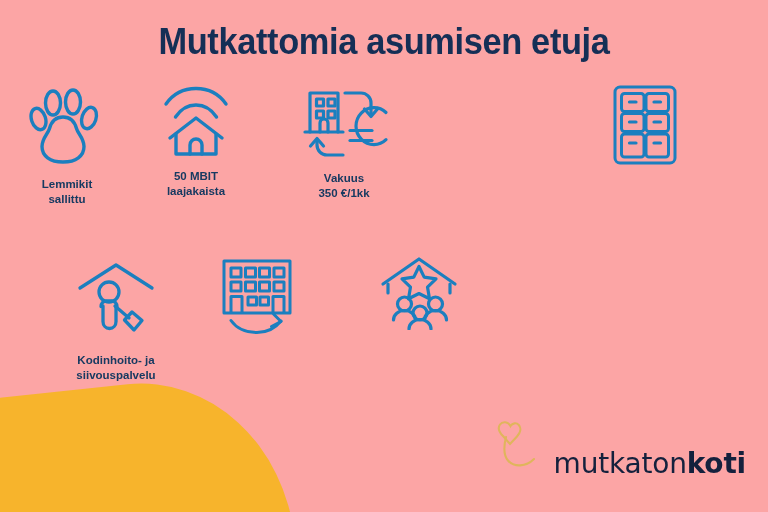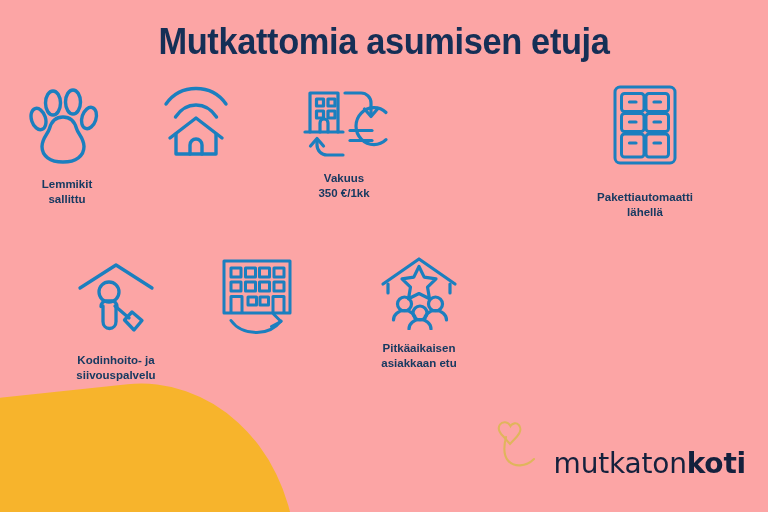--- a/index.html
+++ b/index.html
@@ -136,20 +136,22 @@
   <div class="card c2">
     <span class="icon-wrap">
       <svg width="72" height="74" viewBox="0 0 72 74" fill="none" stroke="#1b7fbf" stroke-width="3.4" stroke-linecap="round">
         <path d="M6 20C13 10 23.5 4.5 36 4.5S59 10 66 20"></path>
         <path d="M15.5 33C20.5 25.5 27.5 21 36 21s15.5 4.5 20.5 12"></path>
         <path d="M10 54L36 34l26 20" stroke-linejoin="round"></path>
         <path d="M16 50v20h40V50" stroke-linejoin="round"></path>
         <path d="M30 70V61c0-3.3 2.7-6 6-6s6 2.7 6 6v9" stroke-linejoin="round"></path>
       </svg>
     </span>
+    <div class="label">50 MBIT
+laajakaista</div>
   </div>
 
   <div class="card c3">
     <span class="icon-wrap">
       <svg width="92" height="80" viewBox="0 0 92 80" fill="none" stroke="#1b7fbf" stroke-width="3.2" stroke-linecap="round" stroke-linejoin="round">
 
         <path d="M12 48V9h28v39"></path>
         <rect x="18.5" y="15" width="7" height="7"></rect>
         <rect x="30" y="15" width="7" height="7"></rect>
         <rect x="18.5" y="27" width="7" height="7"></rect>
@@ -179,22 +181,20 @@
         <rect x="4" y="3" width="60" height="76" rx="5"></rect>
         <rect x="10.5" y="9.5" width="22.5" height="18" rx="3"></rect>
         <rect x="35" y="9.5" width="22.5" height="18" rx="3"></rect>
         <rect x="10.5" y="29.5" width="22.5" height="18" rx="3"></rect>
         <rect x="35" y="29.5" width="22.5" height="18" rx="3"></rect>
         <rect x="10.5" y="50" width="22.5" height="23" rx="3"></rect>
         <rect x="35" y="50" width="22.5" height="23" rx="3"></rect>
         <path d="M18.5 18h6.5M43 18h6.5M18.5 38h6.5M43 38h6.5M18.5 59h6.5M43 59h6.5" stroke-linecap="round" stroke-width="3.2"></path>
       </svg>
     </span>
-    <div class="label">Pakettiautomaatti
-lähellä</div>
   </div>
 
   <div class="card c6">
     <span class="icon-wrap">
       <svg width="80" height="74" viewBox="0 0 80 74" fill="none" stroke="#1b7fbf" stroke-width="3.3" stroke-linecap="round" stroke-linejoin="round">
         <path d="M4 26L40 3l36 23"></path>
         <circle cx="33" cy="30" r="10"></circle>
         <path d="M25 44.5c0-2.8 2.3-5.5 5-5.5h6c2.7 0 5 2.7 5 5.5"></path>
         <path d="M27 44v15.5c0 4 2.8 7 6.5 7s6.5-3 6.5-7V44"></path>
         <path d="M39 44l14 12"></path>
@@ -234,22 +234,20 @@
         <path d="M9 28v9M71 28v9"></path>
         <path d="M40 10.5l5.2 10.6 11.8 1.7-8.5 8.3 2 11.7L40 37.5l-10.5 5.3 2-11.7-8.5-8.3 11.8-1.7L40 10.5z"></path>
         <circle cx="25.5" cy="48" r="7"></circle>
         <path d="M14.5 64c0-5.5 5-9.5 11-9.5s11 4 11 9.5"></path>
         <circle cx="56.5" cy="48" r="7"></circle>
         <path d="M45.5 64c0-5.5 5-9.5 11-9.5s11 4 11 9.5"></path>
         <circle cx="41" cy="57" r="7"></circle>
         <path d="M30 73c0-5.5 5-9.5 11-9.5s11 4 11 9.5"></path>
       </svg>
     </span>
-    <div class="label">Pitkäaikaisen
-asiakkaan etu</div>
   </div>
 
   <div class="logo">
     <span class="logo-mark">
       <svg width="58" height="54" viewBox="0 0 58 54" fill="none" stroke="#e0b55c" stroke-width="2.1" stroke-linecap="round">
         <path d="M18.5 11c-2.2-4.5-8-5-10.5-1.5-2.5 3.5-.5 8 3 11.5L18 29l7-7.5c3.5-3.8 4.5-8.5 1.8-11.5-2.4-2.7-6.4-2-8.3 1z"></path>
         <path d="M14 22c-2 8-3.5 17 2 23.5 6 7 18 6.5 26-1.5"></path>
       </svg>
     </span>
     <span class="logo-text">

